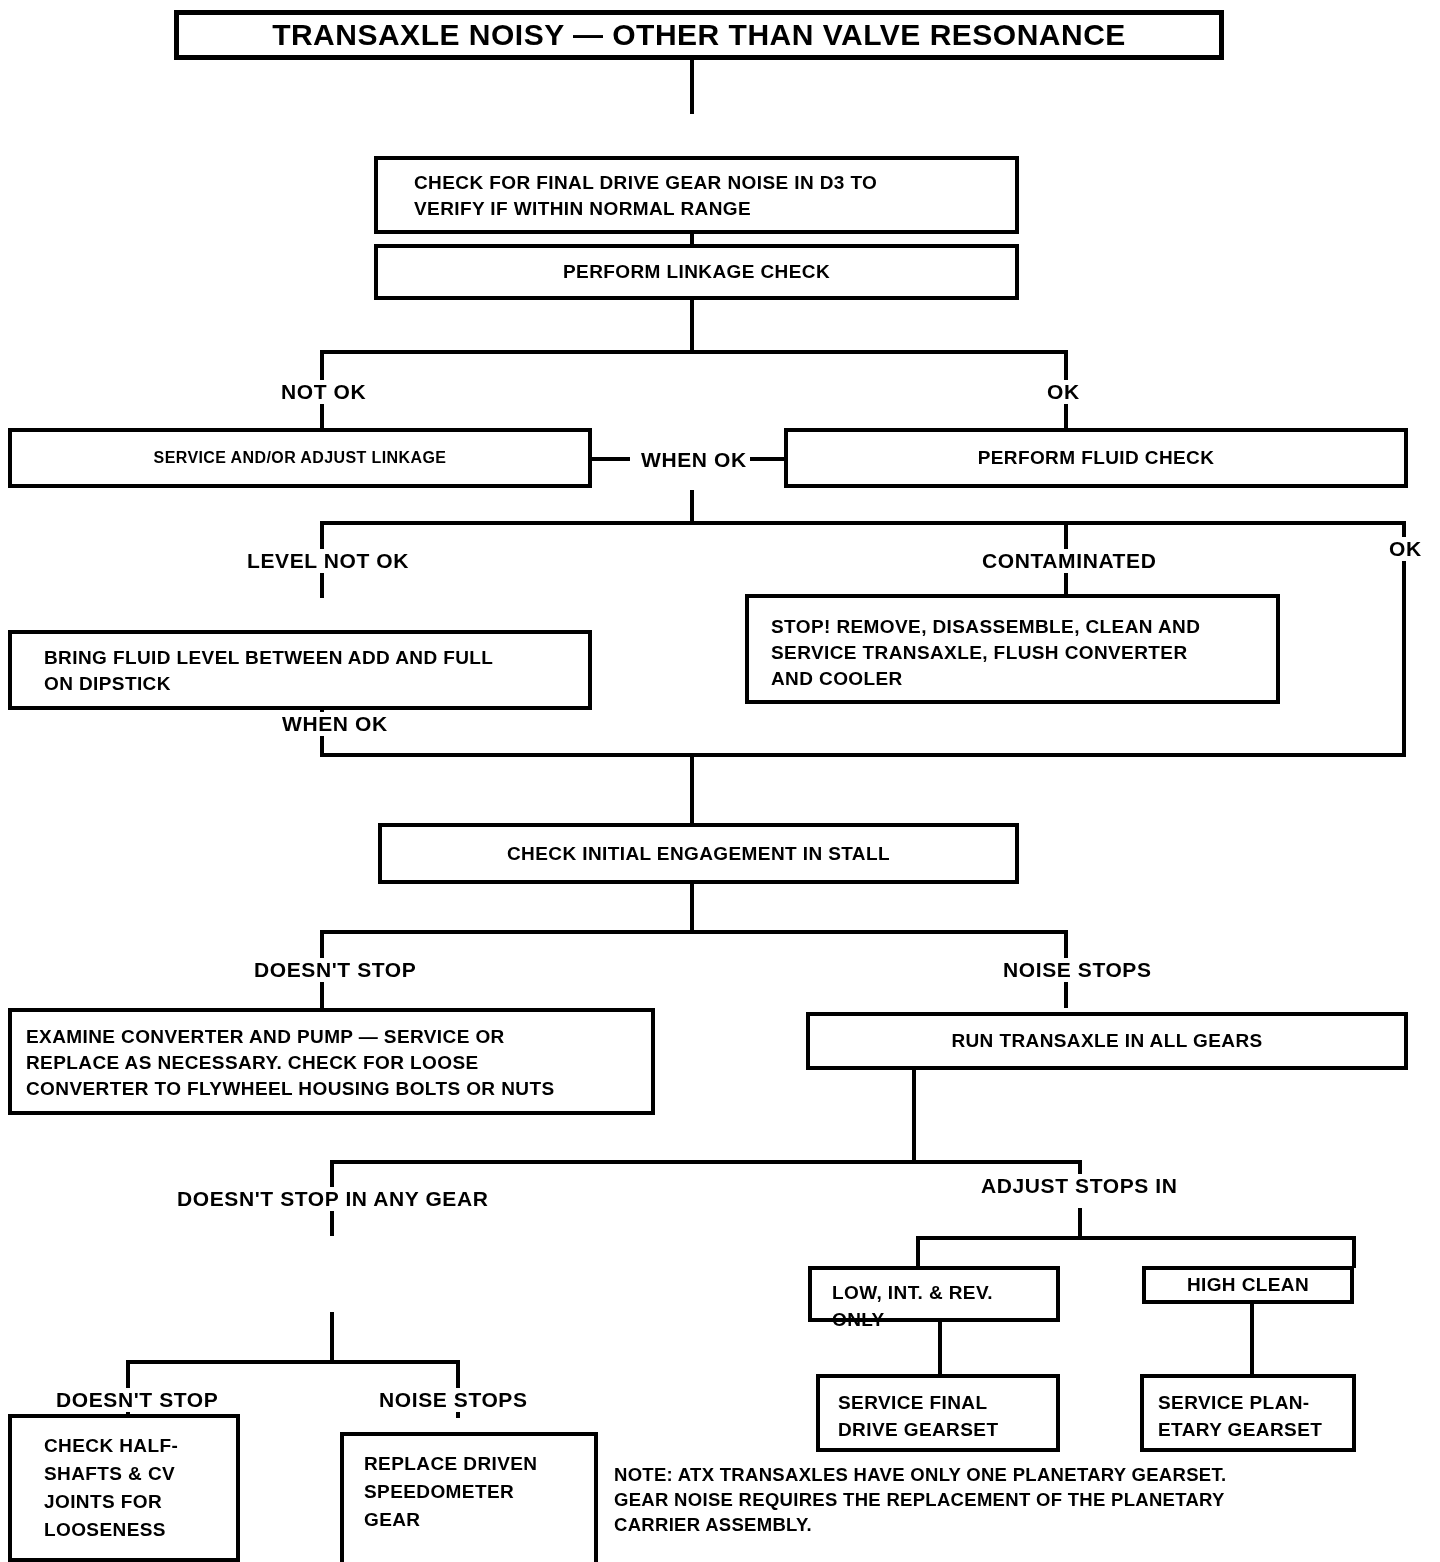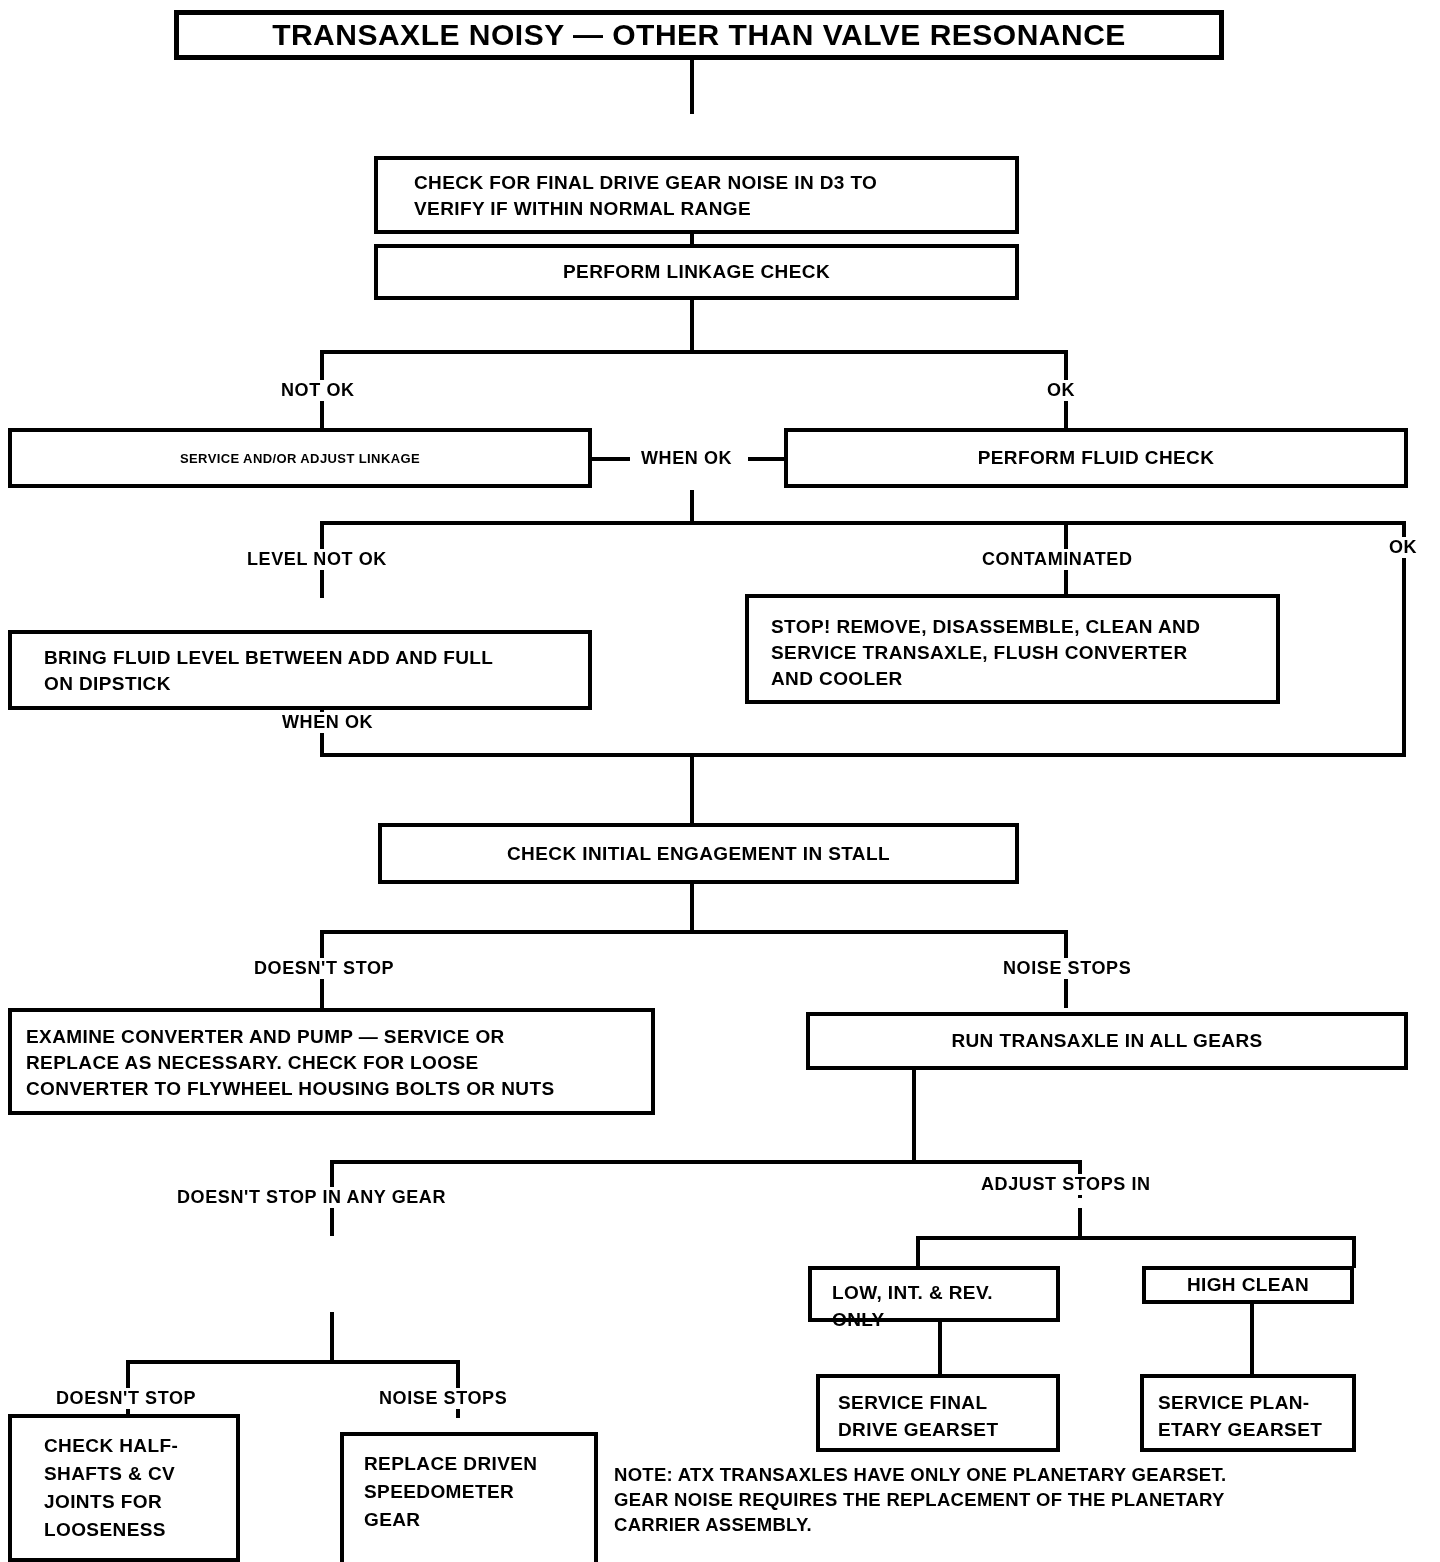--- a/index.html
+++ b/index.html
@@ -42,21 +42,21 @@
     text-align: left;
   }
   .title-box {
     font-size: 30px;
     letter-spacing: 0.5px;
   }
   .lbl {
     position: absolute;
     color: #000000;
     font-weight: bold;
-    font-size: 18px;
+    font-size: 21px;
     letter-spacing: 0.6px;
     white-space: nowrap;
     background: #ffffff;
     padding: 0 3px;
     z-index: 6;
   }
   .ln {
     position: absolute;
     background: #000000;
     z-index: 1;
@@ -129,21 +129,21 @@
 
   <div class="box topleft" style="left:374px; top:112px; width:645px; height:78px; font-size:19px; line-height:26px; padding:10px 0 0 36px;margin-top:44px;">
     <span class="txt">CHECK FOR FINAL DRIVE GEAR NOISE IN D3 TO
 VERIFY IF WITHIN NORMAL RANGE</span>
   </div>
 
   <div class="box center" style="left:374px; top:244px; width:645px; height:56px; font-size:19px;">
     <span class="txt">PERFORM LINKAGE CHECK</span>
   </div>
 
-  <div class="box center" style="left:8px; top:428px; width:584px; height:60px; font-size:13px;">
+  <div class="box center" style="left:8px; top:428px; width:584px; height:60px; font-size:16px;">
     <span class="txt">SERVICE AND/OR ADJUST LINKAGE</span>
   </div>
 
   <div class="box center" style="left:784px; top:428px; width:624px; height:60px; font-size:19px;">
     <span class="txt">PERFORM FLUID CHECK</span>
   </div>
 
   <div class="box topleft" style="left:8px; top:598px; width:584px; height:80px; font-size:19px; line-height:26px; padding:11px 0 0 32px;margin-top:32px;">
     <span class="txt">BRING FLUID LEVEL BETWEEN ADD AND FULL
 ON DIPSTICK</span>

